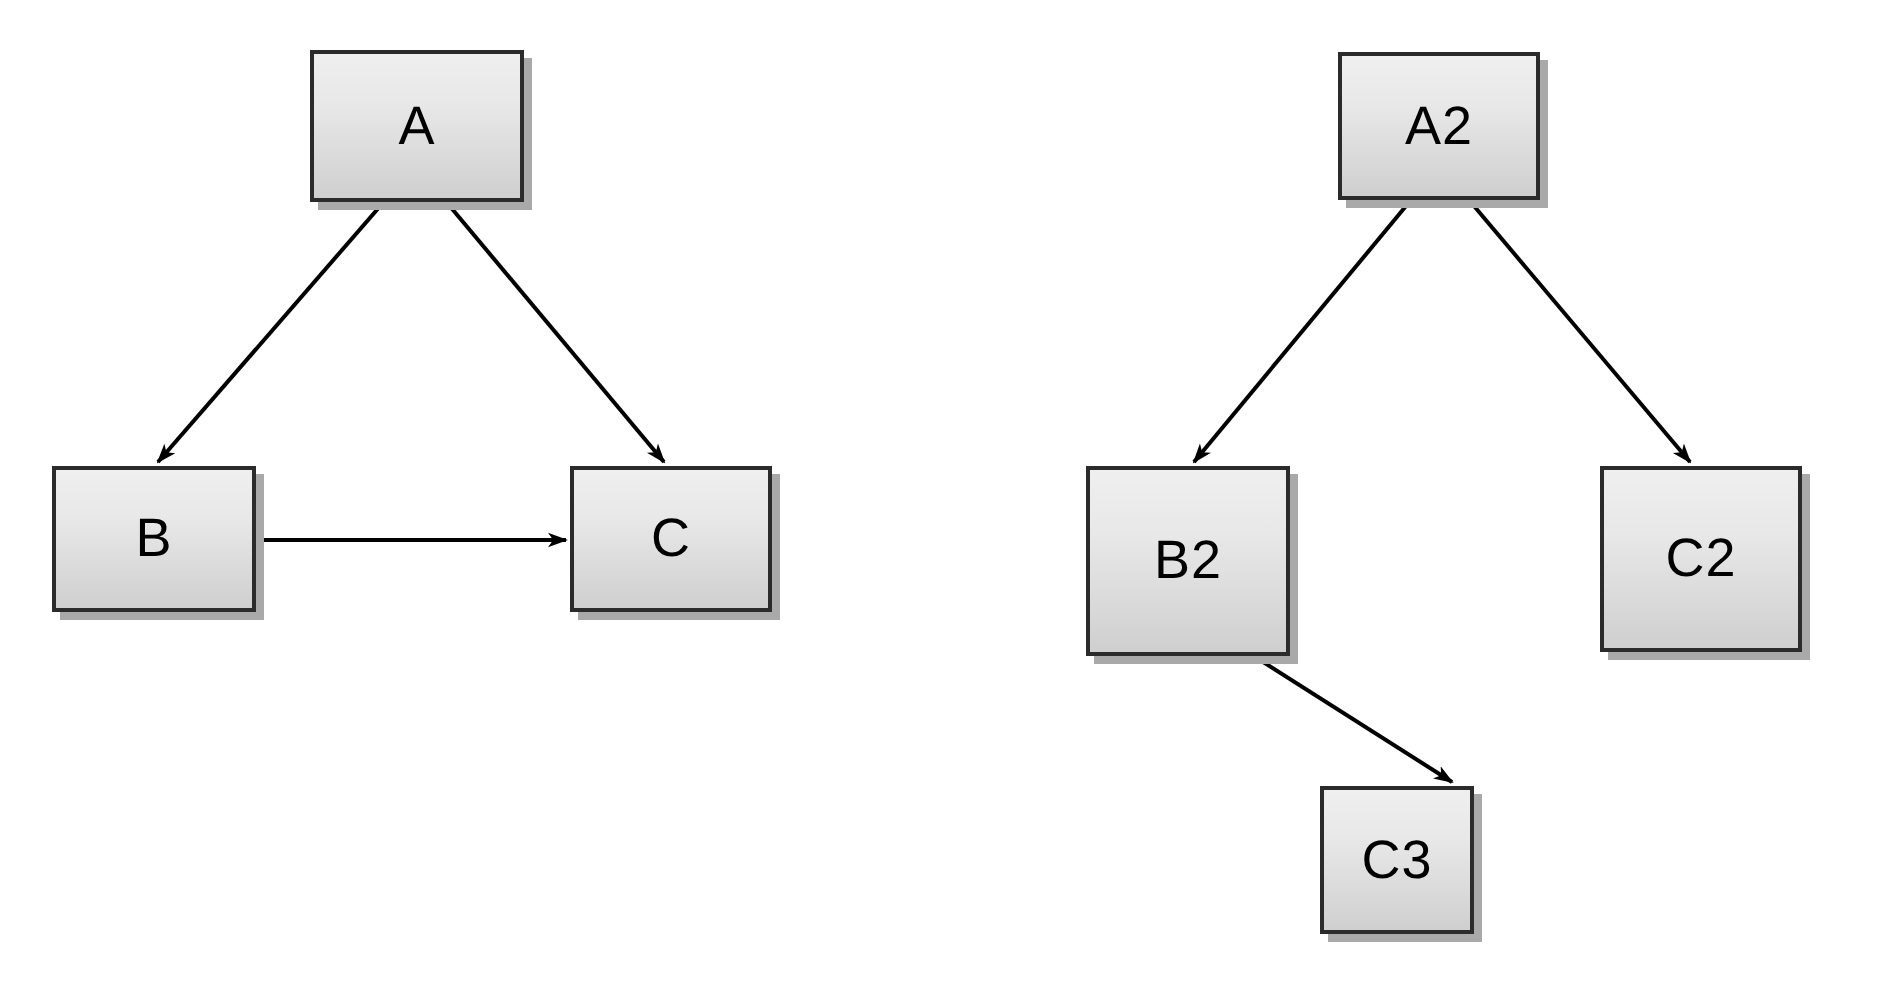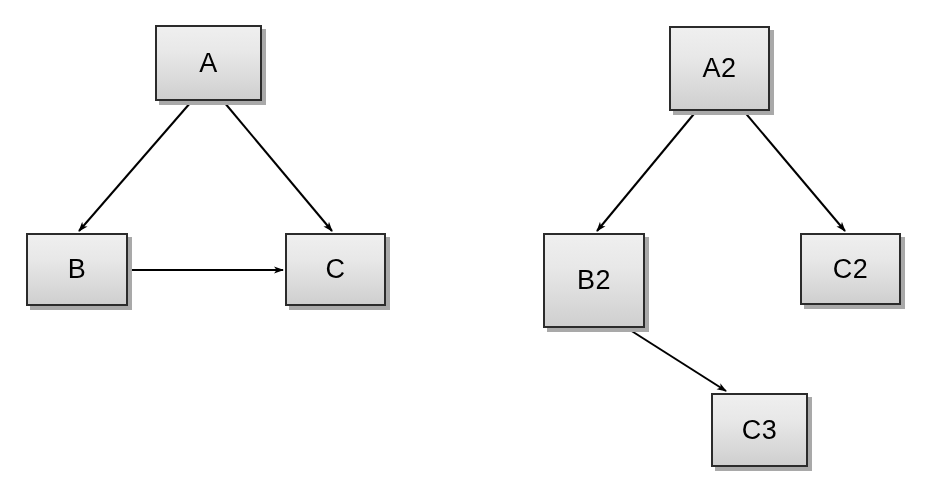--- a/index.html
+++ b/index.html
@@ -69,27 +69,27 @@
   <div id="nodes-group">
       <div class="node" style="left: 155px; top: 25px; width: 107px; height: 76px;">
         <span class="node-label">A</span>
       </div>
       <div class="node" style="left: 26px; top: 233px; width: 102px; height: 73px;">
         <span class="node-label">B</span>
       </div>
       <div class="node" style="left: 285px; top: 233px; width: 101px; height: 73px;">
         <span class="node-label">C</span>
       </div>
-      <div class="node" style="left: 669px; top: 26px; width: 101px; height: 85px;">
+      <div class="node" style="left: 669px; top: 26px; width: 101px; height: 74px;">
         <span class="node-label">A2</span>
       </div>
       <div class="node" style="left: 543px; top: 233px; width: 102px; height: 95px;">
         <span class="node-label">B2</span>
       </div>
-      <div class="node" style="left: 800px; top: 233px; width: 101px; height: 72px; justify-content: center;">
+      <div class="node" style="left: 800px; top: 233px; width: 101px; height: 93px; justify-content: center;">
         <span class="node-label">C2</span>
       </div>
-      <div class="node" style="left: 711px; top: 393px; width: 97px; height: 74px;">
+      <div class="node" style="left: 660px; top: 393px; width: 77px; height: 74px;">
         <span class="node-label">C3</span>
       </div>
     </div>
 
 </div>
 
 </body></html>

